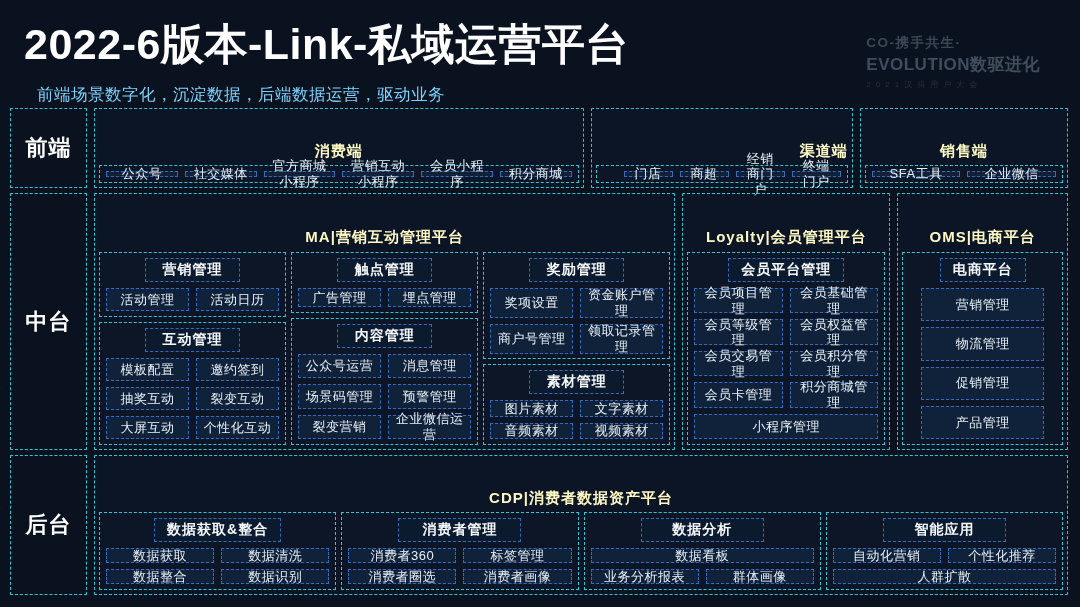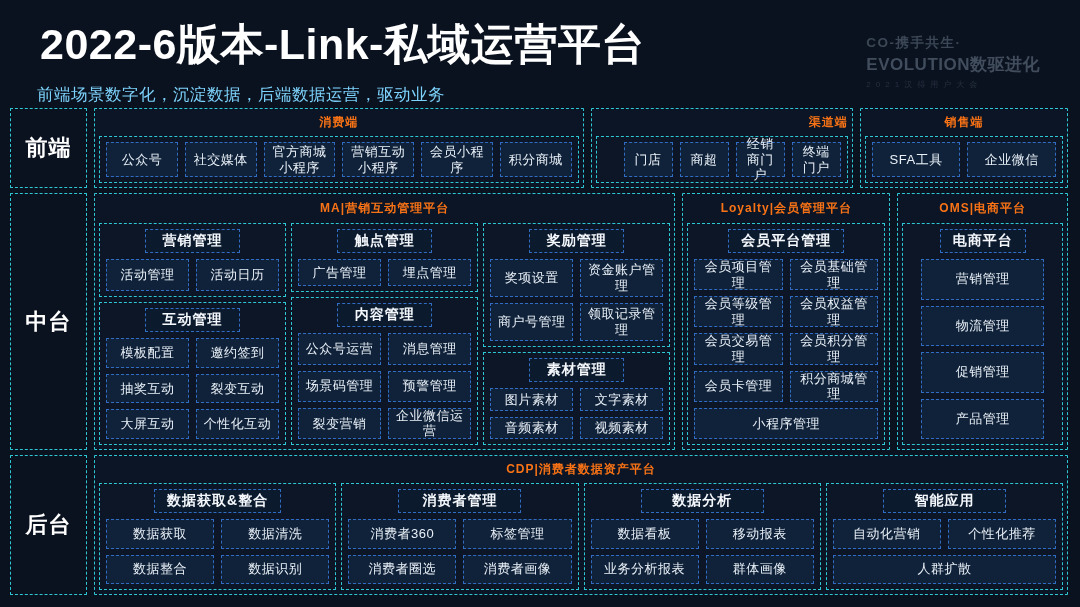--- a/index.html
+++ b/index.html
@@ -5,21 +5,21 @@
   html,body{margin:0;padding:0;background:#070c16;}
   body{
     width:1080px;height:607px;position:relative;overflow:hidden;
     background:#0a111f;
     font-family:"Liberation Sans","DejaVu Sans",sans-serif;
     color:#eef3fa;
     -webkit-font-smoothing:antialiased;
   }
   
   .page-title{
-    position:absolute;left:40px;top:16px;
+    position:absolute;left:24px;top:16px;
     font-size:43px;font-weight:700;letter-spacing:0.5px;color:#ffffff;
     white-space:nowrap;
   }
   .page-subtitle{
     position:absolute;left:37px;top:84px;
     font-size:16.5px;font-weight:500;color:#7dd3fc;letter-spacing:0.5px;
     white-space:nowrap;
   }
   .brand{
     position:absolute;right:40px;top:33px;text-align:left;line-height:1.45;
@@ -46,21 +46,21 @@
   .band-content{flex:1;display:flex;gap:7px;min-width:0;}
   
   .platform{
     border:1.5px dashed #2ec7d4;border-radius:1px;
     background:rgba(16,28,48,0.35);
     display:flex;flex-direction:column;
     padding:0 4px 4px 4px;min-width:0;
   }
   .platform-title{
     flex:0 0 29px;display:flex;align-items:center;justify-content:center;
-    font-size:12px;font-weight:700;color:#f97316;letter-spacing:1px;
+    font-size:15px;font-weight:700;color:#fef9c3;letter-spacing:1px;margin-top:29px;
   }
   .band0 .platform-title{flex:0 0 27px;}
   .band2 .platform-title{flex:0 0 27px;}
   .columns{flex:1;display:flex;gap:5px;min-height:0;}
   .column{flex:1;display:flex;flex-direction:column;gap:5px;min-height:0;min-width:0;}
   .subgroup{
     border:1px dashed #2ec7d4;
     background:rgba(13,24,41,0.55);
     padding:5px 6px;display:flex;flex-direction:column;gap:6px;
     min-height:0;min-width:0;
@@ -319,21 +319,20 @@
                   <div class="item">消费者圈选</div>
                   <div class="item">消费者画像</div>
                 </div>
               </div>
             </div>
             <div class="column">
               <div class="subgroup" style="flex-grow: 2.55;">
                 <div class="subgroup-title">数据分析</div>
                 <div class="row">
                   <div class="item">数据看板</div>
-                  <div class="item">移动报表</div>
                 </div>
                 <div class="row">
                   <div class="item">业务分析报表</div>
                   <div class="item">群体画像</div>
                 </div>
               </div>
             </div>
             <div class="column">
               <div class="subgroup" style="flex-grow: 2.55;">
                 <div class="subgroup-title">智能应用</div>

